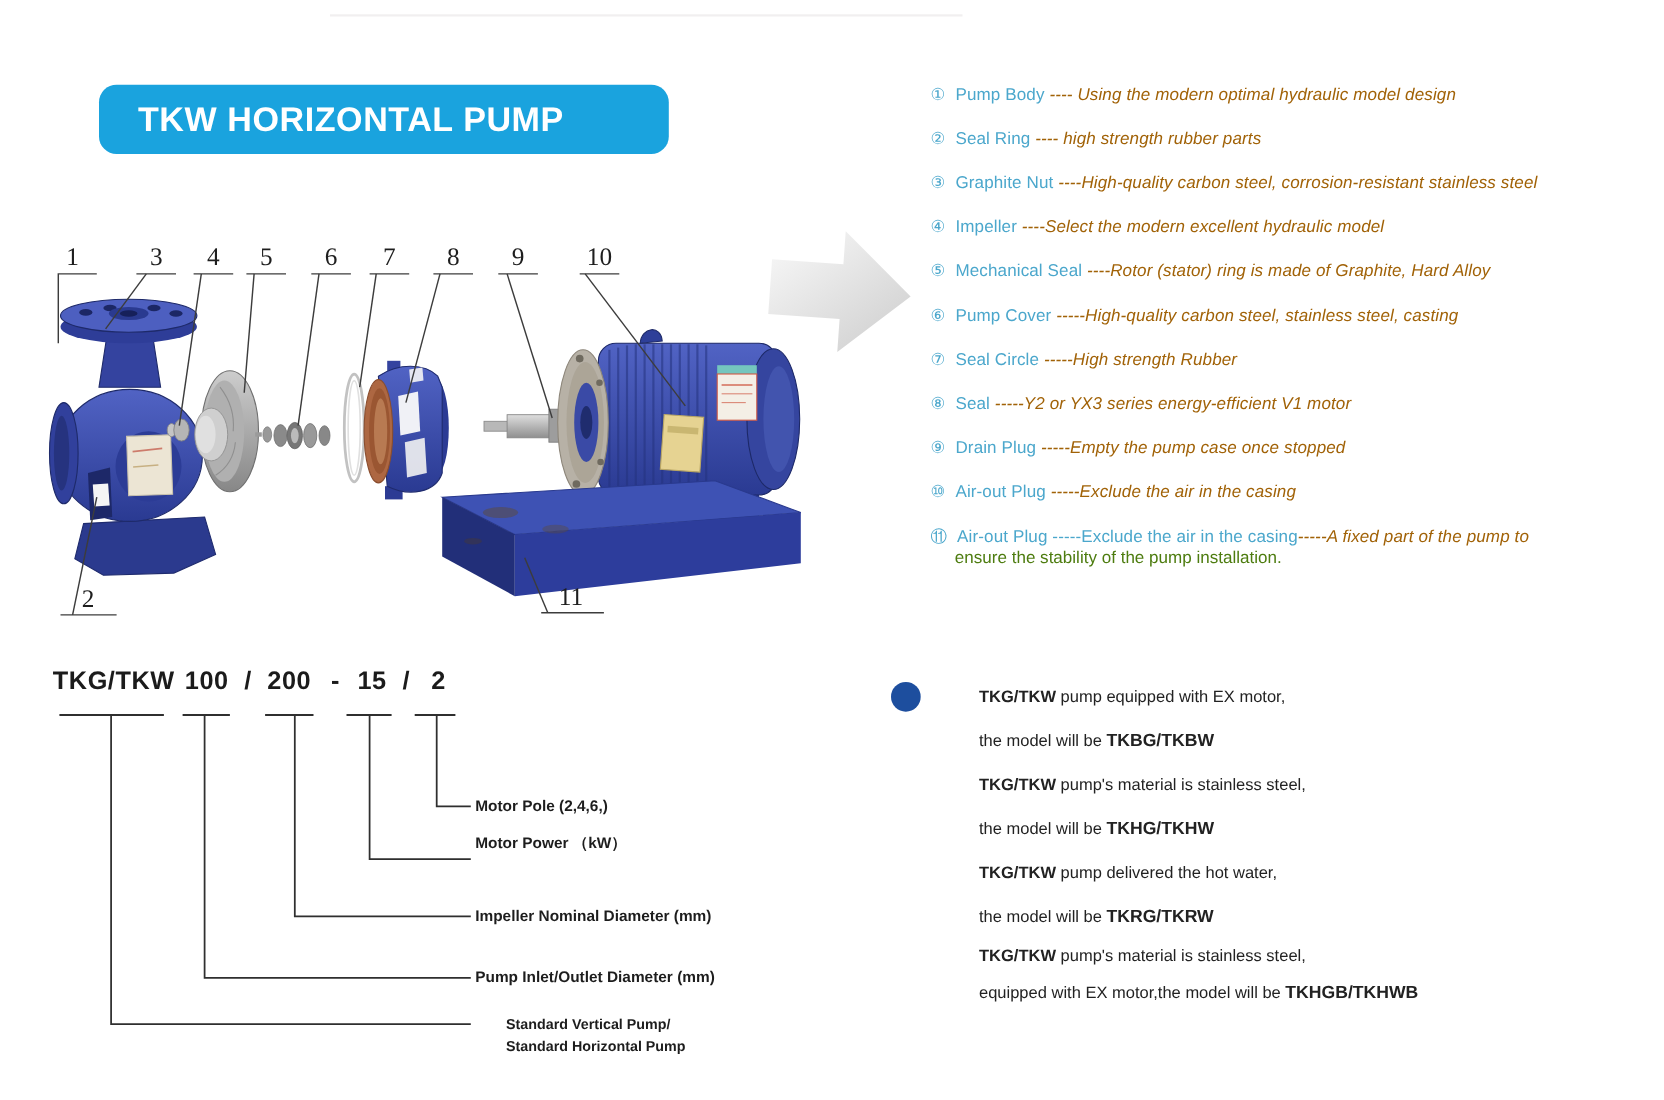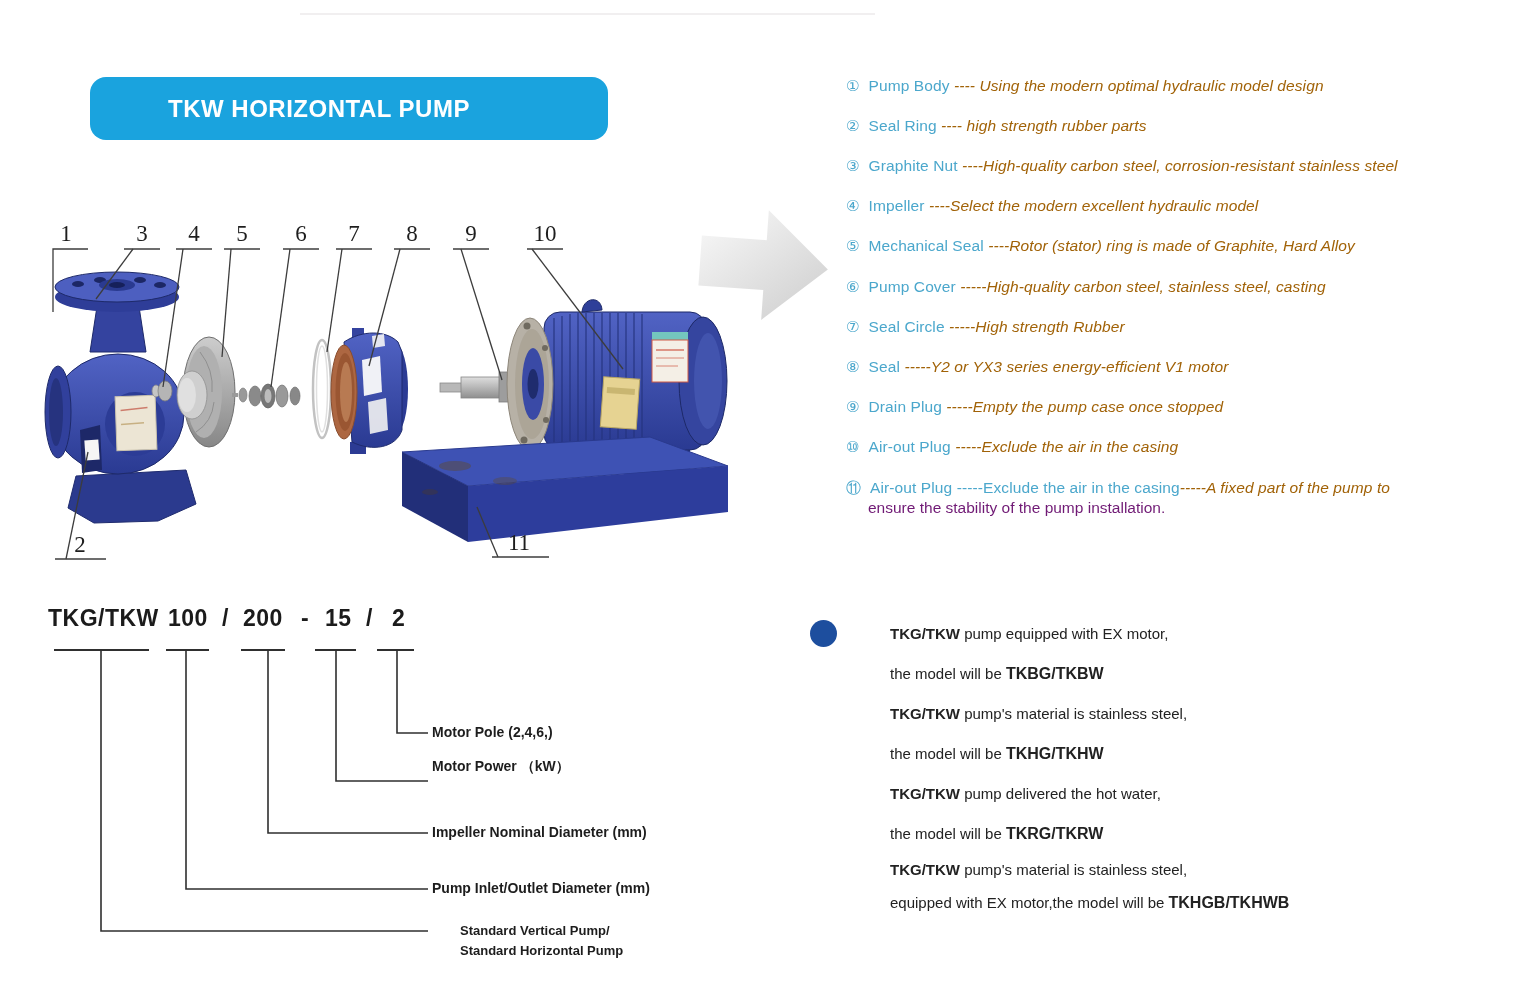--- a/index.html
+++ b/index.html
@@ -7,33 +7,33 @@
     width:1513px;height:1000px;position:relative;overflow:hidden;
     background:#ffffff;font-family:"Liberation Sans",sans-serif;color:#2b2b2b;
   }
   
   .banner{
     position:absolute;left:90px;top:77px;width:518px;height:63px;
     background:#1aa3de;border-radius:16px;
   }
   .banner-text{
     display:block;height:63px;line-height:63px;text-align:center;padding-right:60px;
-    color:#ffffff;font-size:24px;font-weight:700;letter-spacing:.5px;
+    color:#ffffff;font-size:31px;font-weight:700;letter-spacing:.5px;
     font-family:"Liberation Sans",sans-serif;
   }
   .top-hairline{position:absolute;left:300px;top:13px;width:575px;height:2px;background:#f1eff0;}
   
   .diagram-svg{position:absolute;left:0;top:0;pointer-events:none;}
   .callout-num{font-family:"Liberation Serif",serif;font-size:23px;fill:#1e1e1e;}
   
   .pl-row{position:absolute;left:846px;white-space:nowrap;font-size:15.5px;line-height:22px;letter-spacing:.1px;}
   .pl-num{color:#4ba7cc;font-family:"DejaVu Sans",sans-serif;font-size:15px;margin-right:9px;}
   .pl-label{color:#4ba7cc;}
   .pl-desc{color:#a16207;font-style:italic;}
-  .pl-cont{position:absolute;left:868px;font-size:15.5px;color:#701a75;white-space:nowrap;}
+  .pl-cont{position:absolute;left:868px;font-size:15.5px;color:#4d7c0f;white-space:nowrap;}
   
   .mc{position:absolute;top:605px;font-size:23px;font-weight:700;color:#1b1b1b;letter-spacing:.5px;white-space:nowrap;}
   .mc-label{position:absolute;left:432px;font-size:14px;font-weight:700;color:#1d1d1d;white-space:nowrap;}
   .mc-label-sm{position:absolute;left:432px;font-size:13px;font-weight:700;color:#1d1d1d;line-height:20px;white-space:nowrap;margin-left:28px;}
   
   .note-bullet{position:absolute;left:810px;top:620px;width:27px;height:27px;border-radius:50%;background:#1d4e9e;}
   .note-line{position:absolute;left:850px;font-size:15px;color:#222222;line-height:17px;white-space:nowrap;margin-left:40px;}
   .nb{font-weight:700;}
   .nb-code{font-weight:700;font-size:16px;}
 </style>

